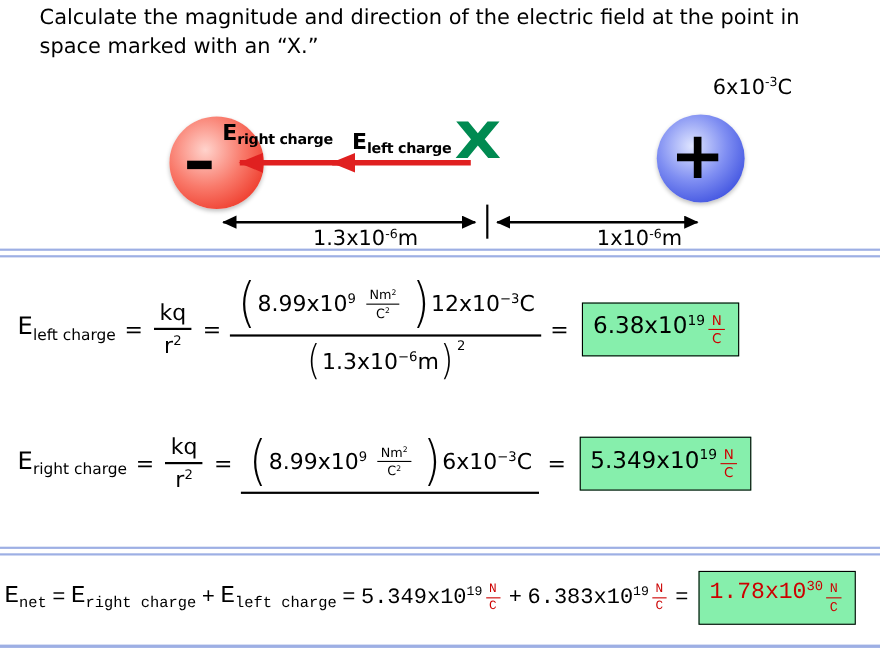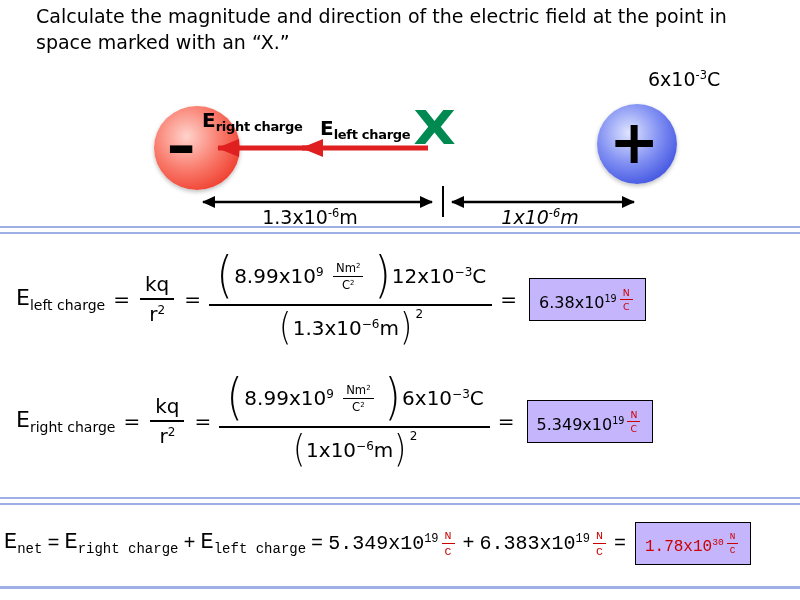--- a/index.html
+++ b/index.html
@@ -18,21 +18,21 @@
   .sphere.pos { left:597px; top:104px; width:80px; height:80px;
     background:radial-gradient(circle at 40% 36%, #dfe5ff 0%, #7f8ef2 45%, #4053e0 80%, #2e3fc9 100%);
     box-shadow:0 2px 4px rgba(0,0,0,.25); }
   .sign { position:absolute; font-weight:900; color:#000; line-height:1; }
   .sign.minus { left:170px; top:120px; font-size:54px; transform:scaleX(1.35); }
   .sign.plus  { left:609px; top:112px; font-size:60px; }
   .xmark { position:absolute; left:416px; top:104px; font-size:48px; font-weight:900;
            color:#008a51; transform:scale(1.15,.95); line-height:1; }
   .efield-label { position:absolute; font-weight:bold; font-size:20px; white-space:nowrap; }
   .efield-label sub { font-size:13px; font-weight:bold; vertical-align:-4px; letter-spacing:-.3px; }
-  .dist-label { position:absolute; font-size:19px; text-align:center; white-space:nowrap; }
+  .dist-label { position:absolute; font-size:19px; text-align:right; white-space:nowrap; }
   .overlay { position:absolute; left:0; top:0; pointer-events:none; }
 
   
   .divider2 { position:absolute; left:0; width:800px; height:8px;
               border-top:2px solid #9dafe4; border-bottom:2px solid #9dafe4; }
   .divider1 { position:absolute; left:0; width:800px; height:3px; background:#9dafe4; }
 
   
   .equation { position:absolute; display:flex; align-items:center; white-space:nowrap; }
   .eq1 { left:16px; top:240px; height:118px; font-size:20px; }
@@ -56,21 +56,21 @@
   .unitfrac > .num { border-bottom-width:1.5px; padding:0 3px 1px; }
   .unitfrac > .den { padding-top:1px; }
   .red > .num { color:#cc0000; border-color:#cc0000; }
   .red > .den { color:#cc0000; }
 
   .bp { display:inline-block; font-weight:300; font-size:2.45em; line-height:1.08; vertical-align:middle; transform:scaleX(.85); }
   .bp.sm { font-size:1.85em; }
   .outersq { vertical-align:1.3em; margin-left:2px; }
   .grp { display:inline-block; vertical-align:middle; }
 
-  .rbox { display:inline-flex; align-items:flex-end; border:1.5px solid #000; padding:8px 9px; margin-left:4px; font-size:16px; background:#c4b5fd; }
+  .rbox { display:inline-flex; align-items:flex-start; border:1.5px solid #000; padding:8px 9px; margin-left:4px; font-size:21px; background:#86efac; }
   .redtext { color:#cc0000; }
 </style>
 </head>
 <body>
 
 <div class="slide">
 
   <div class="title">Calculate the magnitude and direction of the electric field at the point in space marked with an “X.”</div>
 
   <div class="charge-label" style="left:648px; top:68px;">
@@ -105,21 +105,21 @@
     <line x1="428" y1="148" x2="302" y2="148" stroke="#e02020" stroke-width="5" marker-end="url(#redhead)"></line>
     <line x1="312" y1="148" x2="218" y2="148" stroke="#e02020" stroke-width="5" marker-end="url(#redhead)"></line>
     <line x1="203" y1="202" x2="432" y2="202" stroke="#000" stroke-width="2.4" marker-start="url(#blkstart)" marker-end="url(#blkend)"></line>
     <line x1="452" y1="202" x2="634" y2="202" stroke="#000" stroke-width="2.4" marker-start="url(#blkstart)" marker-end="url(#blkend)"></line>
     <line x1="443" y1="186" x2="443" y2="217" stroke="#000" stroke-width="2"></line>
   </svg>
 
   <div class="dist-label" style="left:240px; top:206px; width:140px;">
     <span>1.3x10</span><sup>-6</sup><span>m</span>
   </div>
-  <div class="dist-label" style="left:480px; top:206px; width:120px;font-style:italic;">
+  <div class="dist-label" style="left:500px; top:206px; width:120px;">
     <span>1x10</span><sup>-6</sup><span>m</span>
   </div>
 
   <div class="divider2" style="top:226px;"></div>
 
   <div class="equation eq1">
     <span class="eterm"><span>E</span><sub>left charge</sub></span>
     <span class="op">=</span>
     <span class="frac kqfrac">
       <span class="num">kq</span>
@@ -159,23 +159,20 @@
     <span class="op">=</span>
     <span class="frac">
       <span class="num">
         <span class="bp">(</span><span class="grp"><span>8.99x10</span><sup>9</sup></span>
         <span class="frac unitfrac">
           <span class="num"><span>Nm</span><sup>2</sup></span>
           <span class="den"><span>C</span><sup>2</sup></span>
         </span>
         <span class="bp">)</span><span class="grp"><span>6x10</span><sup>−3</sup><span>C</span></span>
       </span>
-      <span class="den">
-        <span class="bp sm">(</span><span class="grp"><span>1x10</span><sup>−6</sup><span>m</span></span><span class="bp sm">)</span><sup class="outersq">2</sup>
-      </span>
     </span>
     <span class="op">=</span>
     <span class="rbox">
       <span class="grp"><span>5.349x10</span><sup>19</sup></span>
       <span class="frac unitfrac red">
         <span class="num">N</span>
         <span class="den">C</span>
       </span>
     </span>
   </div>

